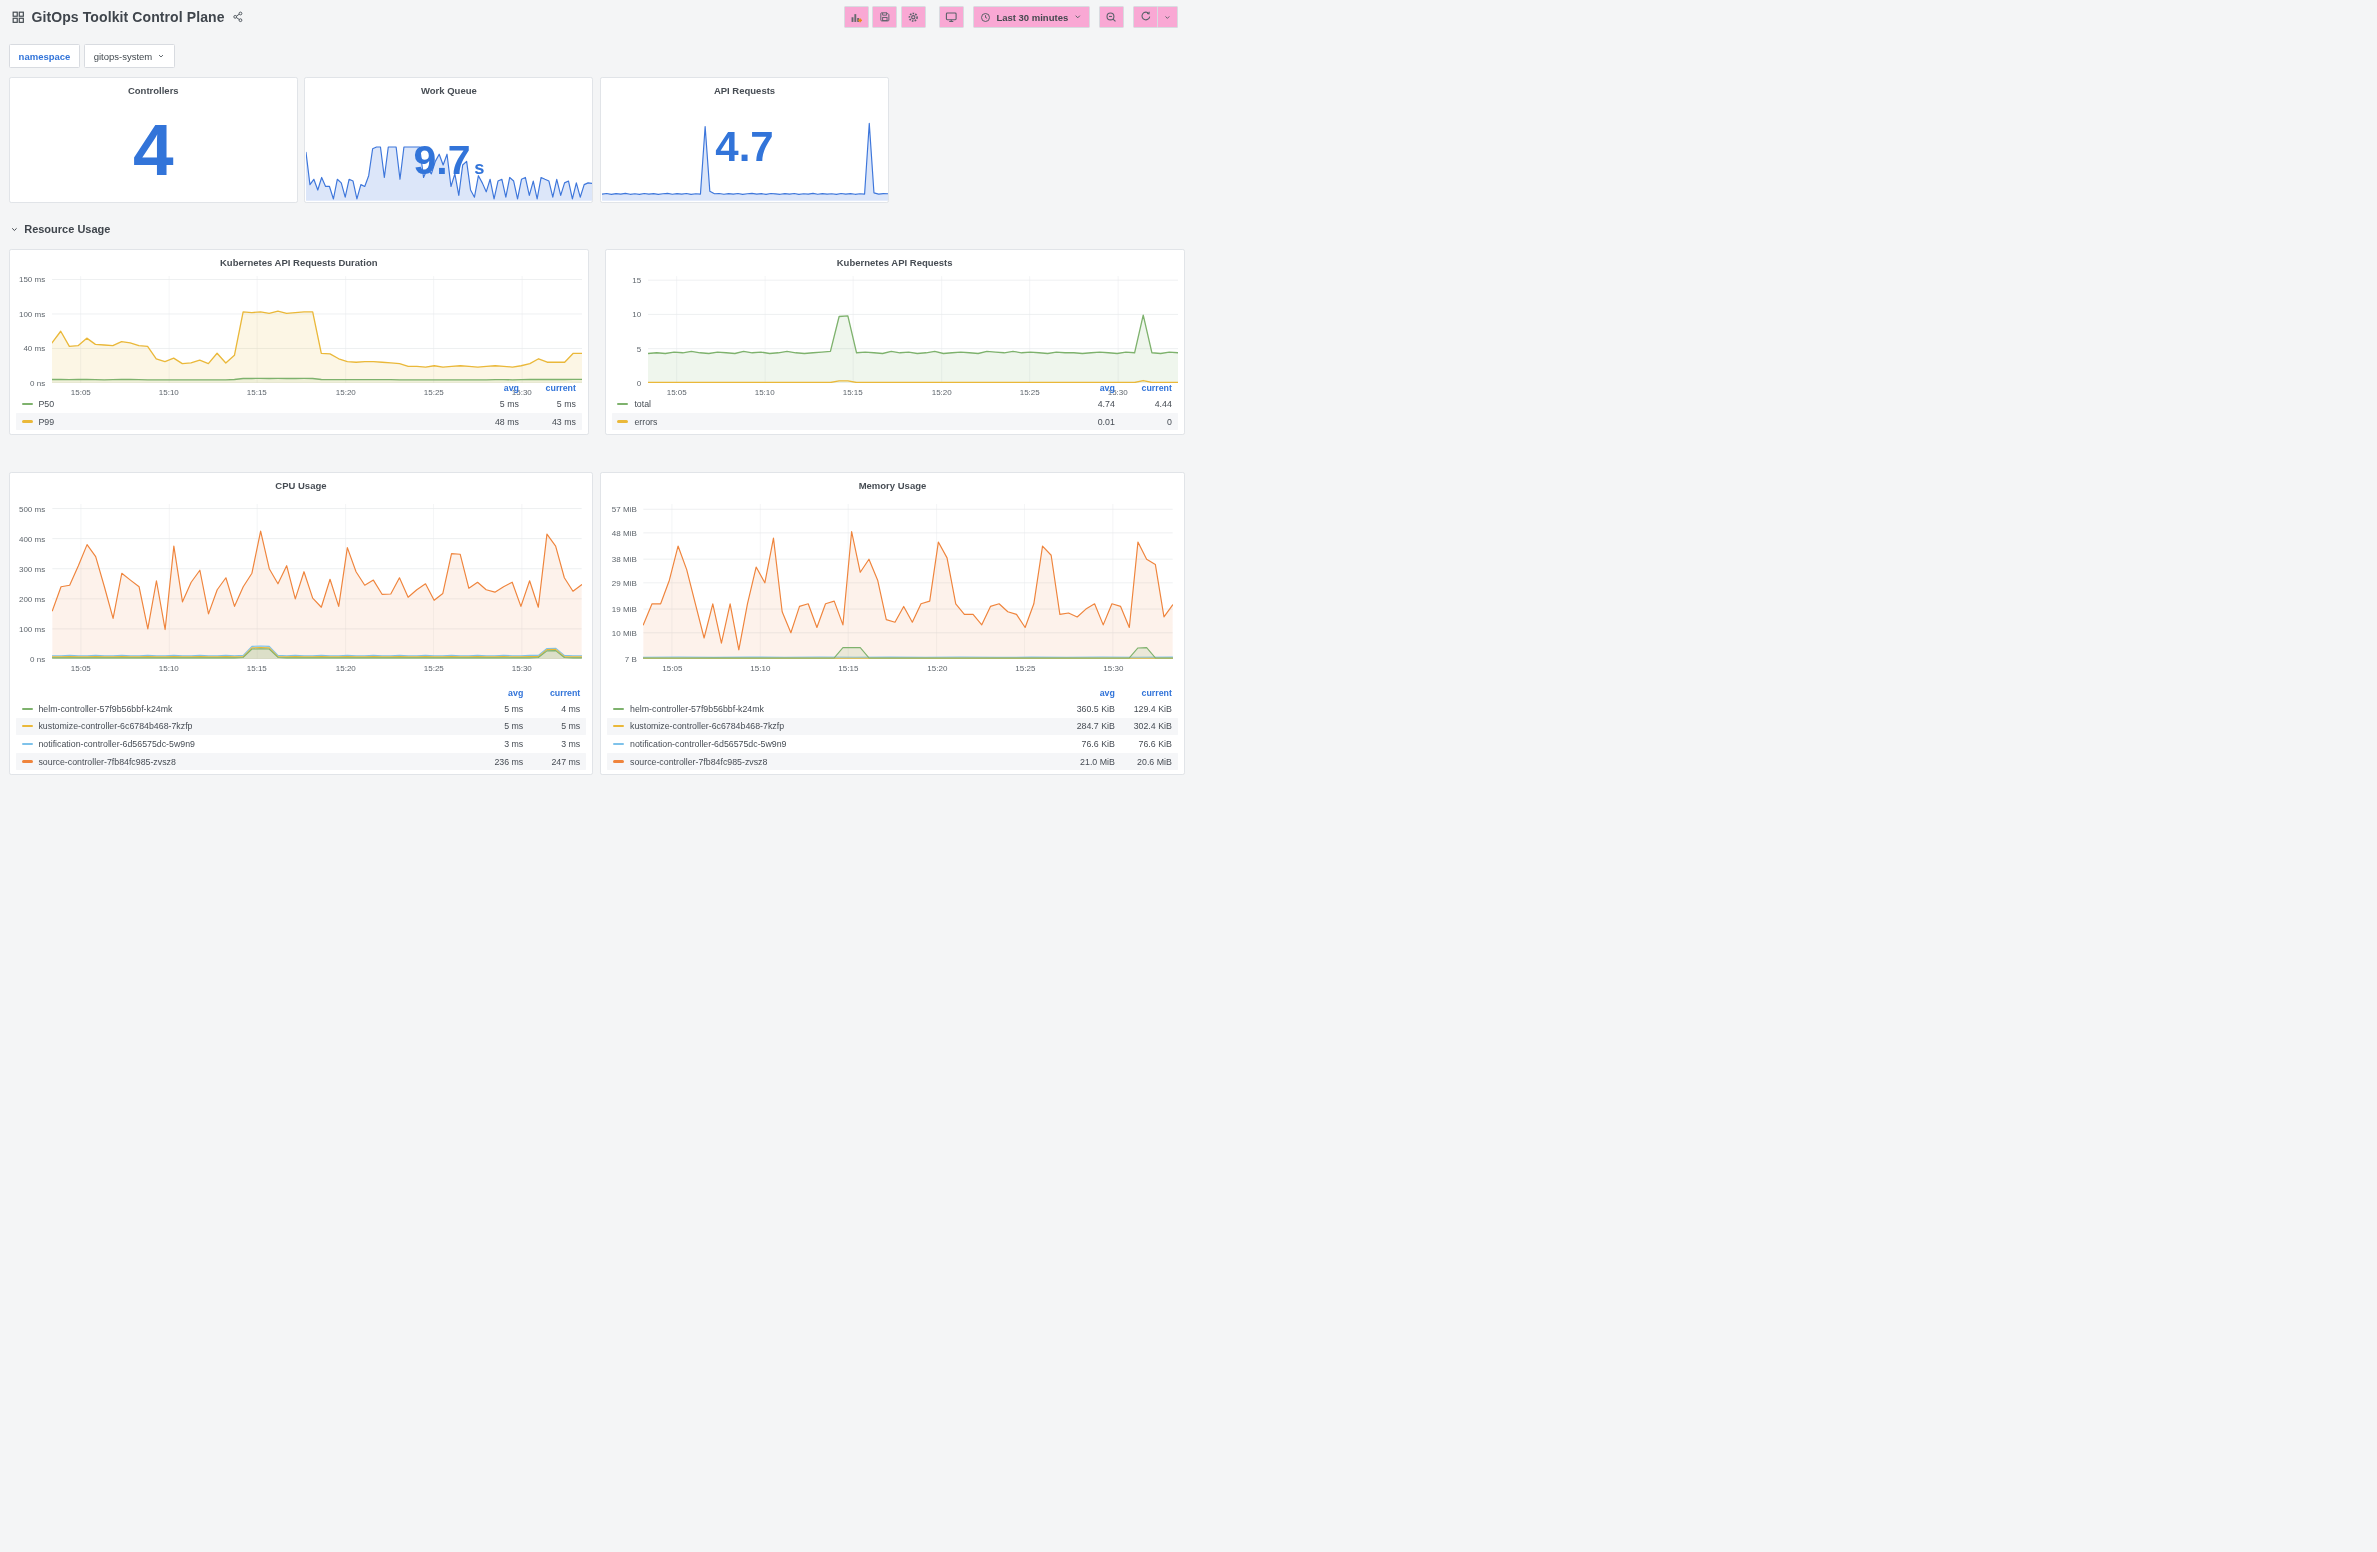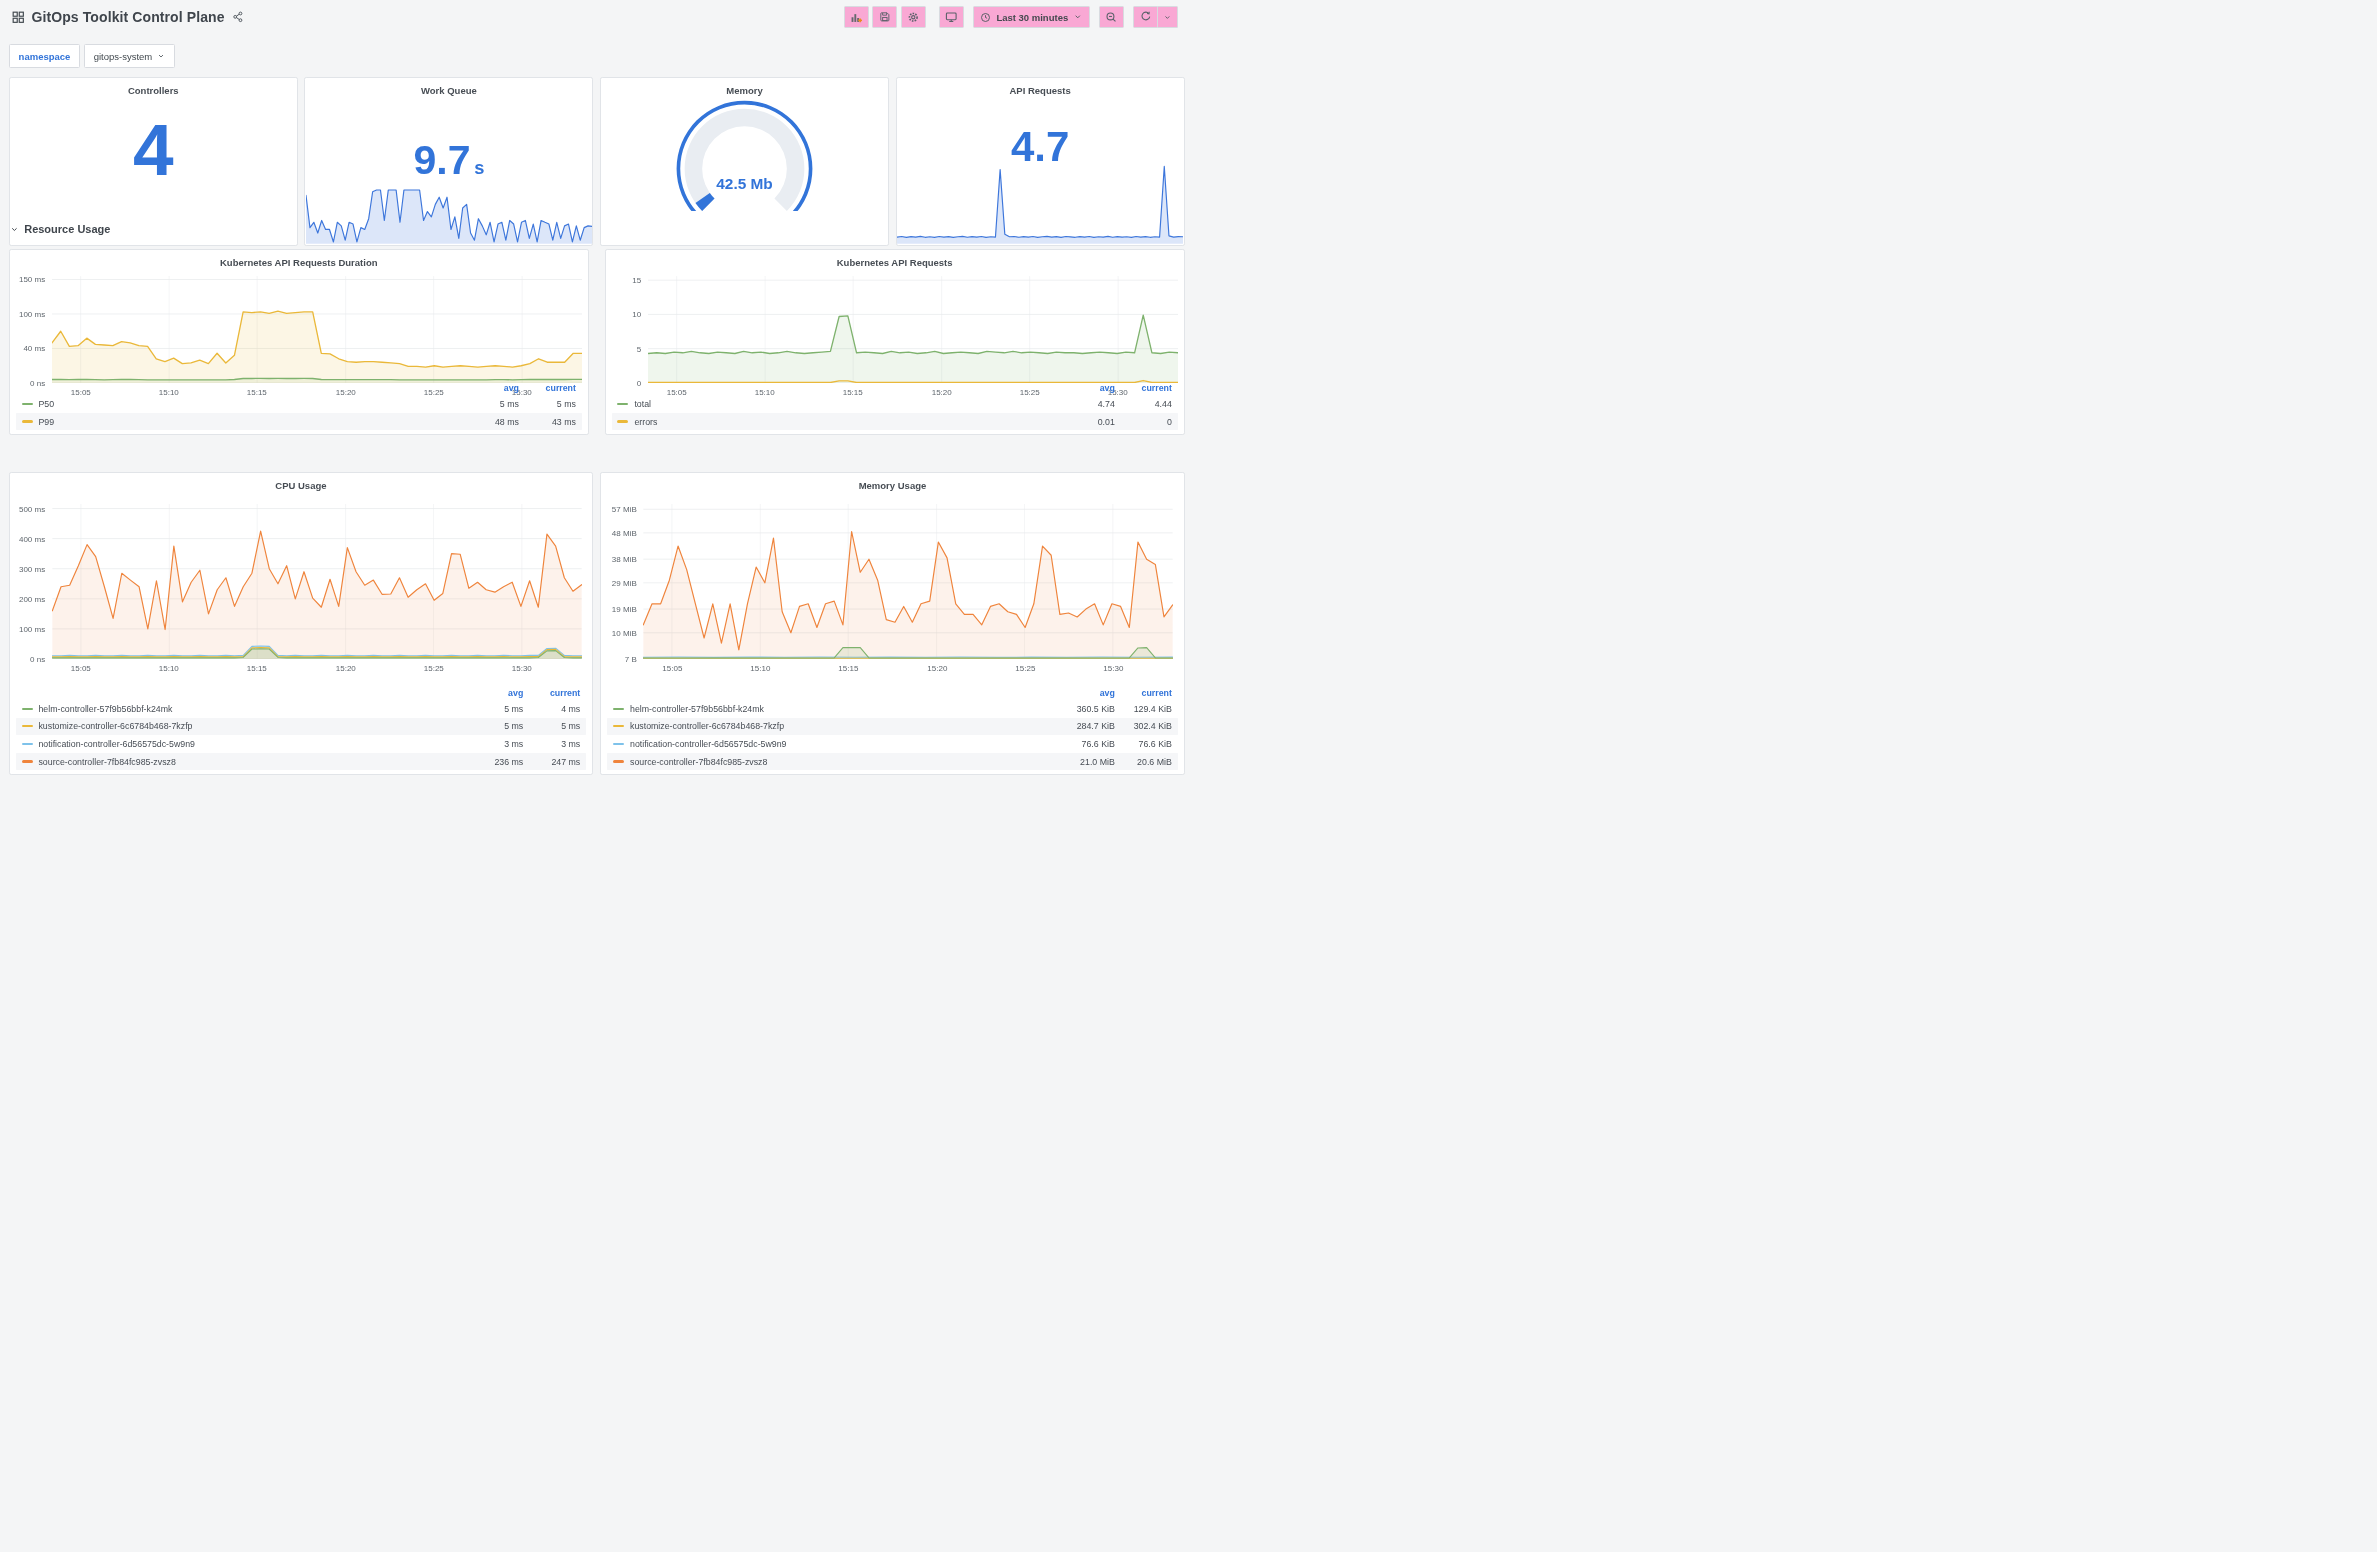--- a/index.html
+++ b/index.html
@@ -24,21 +24,21 @@
   
   .submenu { position:absolute; top:44px; left:8.8px; display:flex; gap:3.7px; }
   .var-label, .var-value { height:24px; background:#FFFFFF; border:0.7px solid #D8DBE0; border-radius:1.5px; display:flex; align-items:center; padding:0 8.8px; font-size:9.5px; cursor:pointer; font-family:inherit; }
   .var-label { color:#3274D9; font-weight:600; }
   .var-value { color:#41484E; gap:5.1px; }
 
   
   .panel { background:#FFFFFF; border:0.7px solid #E1E4E8; border-radius:2.2px; position:relative; }
   .panel-title { text-align:center; padding-top:6.6px; font-size:9.5px; font-weight:600; color:#474D54; cursor:pointer; }
 
-  .stats-row { position:absolute; top:77px; left:8.8px; right:4.4px; height:169px; display:grid; grid-template-columns:repeat(4,1fr); gap:6.6px; }
+  .stats-row { position:absolute; top:77px; left:8.8px; right:4.4px; height:126px; display:grid; grid-template-columns:repeat(4,1fr); gap:6.6px; }
   .big-value { position:absolute; left:0; right:0; text-align:center; color:#3274D9; font-weight:700; z-index:2; }
   .v-controllers { top:35px; font-size:73px; line-height:1; }
   .v-workqueue { top:62px; font-size:41px; line-height:1; }
   .v-workqueue .unit { font-size:18.3px; font-weight:700; margin-left:3.7px; }
   .v-api { top:48px; font-size:42px; line-height:1; }
   .spark { position:absolute; left:0.7px; right:0.7px; bottom:0.7px; z-index:1; }
   .spark-wq { height:56px; }
   .spark-api { height:81px; }
   .gauge-wrap { position:absolute; top:22px; left:0; right:0; display:flex; justify-content:center; }
   .gauge-box { position:relative; width:155px; height:111px; }
@@ -179,33 +179,20 @@
       <span>9.7</span><span class="unit">s</span>
     </div>
     <div class="spark spark-wq" id="spark-wq">
         <svg viewBox="0 0 391 76" width="286" height="56">
           <polygon points="0.0,9.8 5.4,53.9 10.7,46.6 16.1,61.3 21.4,44.1 26.8,56.4 32.1,56.4 37.5,73.5 42.8,46.6 48.2,51.5 53.6,71.1 58.9,46.6 64.3,49.0 69.6,73.5 75.0,53.9 80.3,56.4 85.7,41.7 91.1,4.9 96.4,2.5 101.8,2.5 107.1,44.1 112.5,2.5 117.8,2.5 123.2,2.5 128.5,46.6 133.9,2.5 139.3,2.5 144.6,2.5 150.0,2.5 155.3,2.5 160.7,44.1 166.0,31.9 171.4,39.2 176.8,22.1 182.1,12.3 187.5,27.0 192.8,12.3 198.2,56.4 203.5,39.2 208.9,68.6 214.2,27.0 219.6,22.1 225.0,61.3 230.3,71.1 235.7,41.7 241.0,51.5 246.4,63.7 251.7,46.6 257.1,73.5 262.5,49.0 267.8,46.6 273.2,71.1 278.5,44.1 283.9,49.0 289.2,73.5 294.6,46.6 299.9,44.1 305.3,68.6 310.7,49.0 316.0,73.5 321.4,44.1 326.7,46.6 332.1,49.0 337.4,71.1 342.8,46.6 348.2,68.6 353.5,51.5 358.9,49.0 364.2,73.5 369.6,51.5 374.9,71.1 380.3,53.9 385.6,51.5 391.0,52.2 391,76 0,76" fill="rgba(61,118,219,0.18)" stroke="none"></polygon>
           <polyline points="0.0,9.8 5.4,53.9 10.7,46.6 16.1,61.3 21.4,44.1 26.8,56.4 32.1,56.4 37.5,73.5 42.8,46.6 48.2,51.5 53.6,71.1 58.9,46.6 64.3,49.0 69.6,73.5 75.0,53.9 80.3,56.4 85.7,41.7 91.1,4.9 96.4,2.5 101.8,2.5 107.1,44.1 112.5,2.5 117.8,2.5 123.2,2.5 128.5,46.6 133.9,2.5 139.3,2.5 144.6,2.5 150.0,2.5 155.3,2.5 160.7,44.1 166.0,31.9 171.4,39.2 176.8,22.1 182.1,12.3 187.5,27.0 192.8,12.3 198.2,56.4 203.5,39.2 208.9,68.6 214.2,27.0 219.6,22.1 225.0,61.3 230.3,71.1 235.7,41.7 241.0,51.5 246.4,63.7 251.7,46.6 257.1,73.5 262.5,49.0 267.8,46.6 273.2,71.1 278.5,44.1 283.9,49.0 289.2,73.5 294.6,46.6 299.9,44.1 305.3,68.6 310.7,49.0 316.0,73.5 321.4,44.1 326.7,46.6 332.1,49.0 337.4,71.1 342.8,46.6 348.2,68.6 353.5,51.5 358.9,49.0 364.2,73.5 369.6,51.5 374.9,71.1 380.3,53.9 385.6,51.5 391.0,52.2" fill="none" stroke="#3D76DB" stroke-width="1.6" stroke-linejoin="round" stroke-linecap="round"></polyline>
         </svg>
       </div>
   </div>
   <div class="panel">
-    <div class="panel-title">Memory</div>
-    <div class="gauge-wrap">
-      <div class="gauge-box" id="gauge-memory">
-          <svg viewBox="0 0 212 152" width="155" height="111">
-            <path d="M40.239069349651075 159.7609306503489 A93 93 0 1 1 171.76093065034894 159.7609306503489 L168.22539674441617 156.22539674441617 A88 88 0 1 0 43.77460325558381 156.22539674441617 Z" fill="#3274D9"></path>
-            <path d="M48.0172439427031 151.98275605729688 A82 82 0 1 1 163.9827560572969 151.98275605729688 L147.01219330881975 135.01219330881975 A58 58 0 1 0 64.98780669118024 135.01219330881975 Z" fill="#E9EDF2"></path>
-            <path d="M48.0172439427031 151.98275605729688 A82 82 0 0 1 38.8377422451332 141.04499052257142 L58.494988417289335 127.27572500377002 A58 58 0 0 0 64.98780669118024 135.01219330881975 Z" fill="#3274D9"></path>
-          </svg>
-        <div class="gauge-value">42.5 Mb</div>
-      </div>
-    </div>
-  </div>
-  <div class="panel">
     <div class="panel-title">API Requests</div>
     <div class="big-value v-api">4.7</div>
     <div class="spark spark-api" id="spark-api">
         <svg viewBox="0 0 391 110" width="286" height="81">
           <polygon points="0.0,100.9 6.4,100.1 12.8,101.4 19.2,100.3 25.6,100.9 32.0,99.9 38.5,101.2 44.9,100.5 51.3,101.4 57.7,100.1 64.1,100.9 70.5,100.3 76.9,101.4 83.3,100.5 89.7,99.9 96.1,101.2 102.6,100.3 109.0,100.9 115.4,100.1 121.8,101.4 128.2,100.5 134.6,100.9 141.0,8.6 147.4,97.1 153.8,100.5 160.2,100.1 166.7,101.2 173.1,100.3 179.5,100.9 185.9,100.1 192.3,101.4 198.7,100.5 205.1,99.9 211.5,100.9 217.9,100.3 224.3,101.4 230.8,100.1 237.2,100.7 243.6,101.2 250.0,100.3 256.4,100.9 262.8,100.1 269.2,101.4 275.6,100.5 282.0,100.9 288.4,99.9 294.9,101.2 301.3,100.3 307.7,100.9 314.1,100.5 320.5,101.4 326.9,100.1 333.3,100.9 339.7,100.3 346.1,101.2 352.5,100.5 359.0,100.9 365.4,4.3 371.8,99.2 378.2,100.9 384.6,100.3 391.0,100.5 391,110 0,110" fill="rgba(61,118,219,0.18)" stroke="none"></polygon>
           <polyline points="0.0,100.9 6.4,100.1 12.8,101.4 19.2,100.3 25.6,100.9 32.0,99.9 38.5,101.2 44.9,100.5 51.3,101.4 57.7,100.1 64.1,100.9 70.5,100.3 76.9,101.4 83.3,100.5 89.7,99.9 96.1,101.2 102.6,100.3 109.0,100.9 115.4,100.1 121.8,101.4 128.2,100.5 134.6,100.9 141.0,8.6 147.4,97.1 153.8,100.5 160.2,100.1 166.7,101.2 173.1,100.3 179.5,100.9 185.9,100.1 192.3,101.4 198.7,100.5 205.1,99.9 211.5,100.9 217.9,100.3 224.3,101.4 230.8,100.1 237.2,100.7 243.6,101.2 250.0,100.3 256.4,100.9 262.8,100.1 269.2,101.4 275.6,100.5 282.0,100.9 288.4,99.9 294.9,101.2 301.3,100.3 307.7,100.9 314.1,100.5 320.5,101.4 326.9,100.1 333.3,100.9 339.7,100.3 346.1,101.2 352.5,100.5 359.0,100.9 365.4,4.3 371.8,99.2 378.2,100.9 384.6,100.3 391.0,100.5" fill="none" stroke="#3D76DB" stroke-width="1.6" stroke-linejoin="round" stroke-linecap="round"></polyline>
         </svg>
       </div>
   </div>
 </div>

